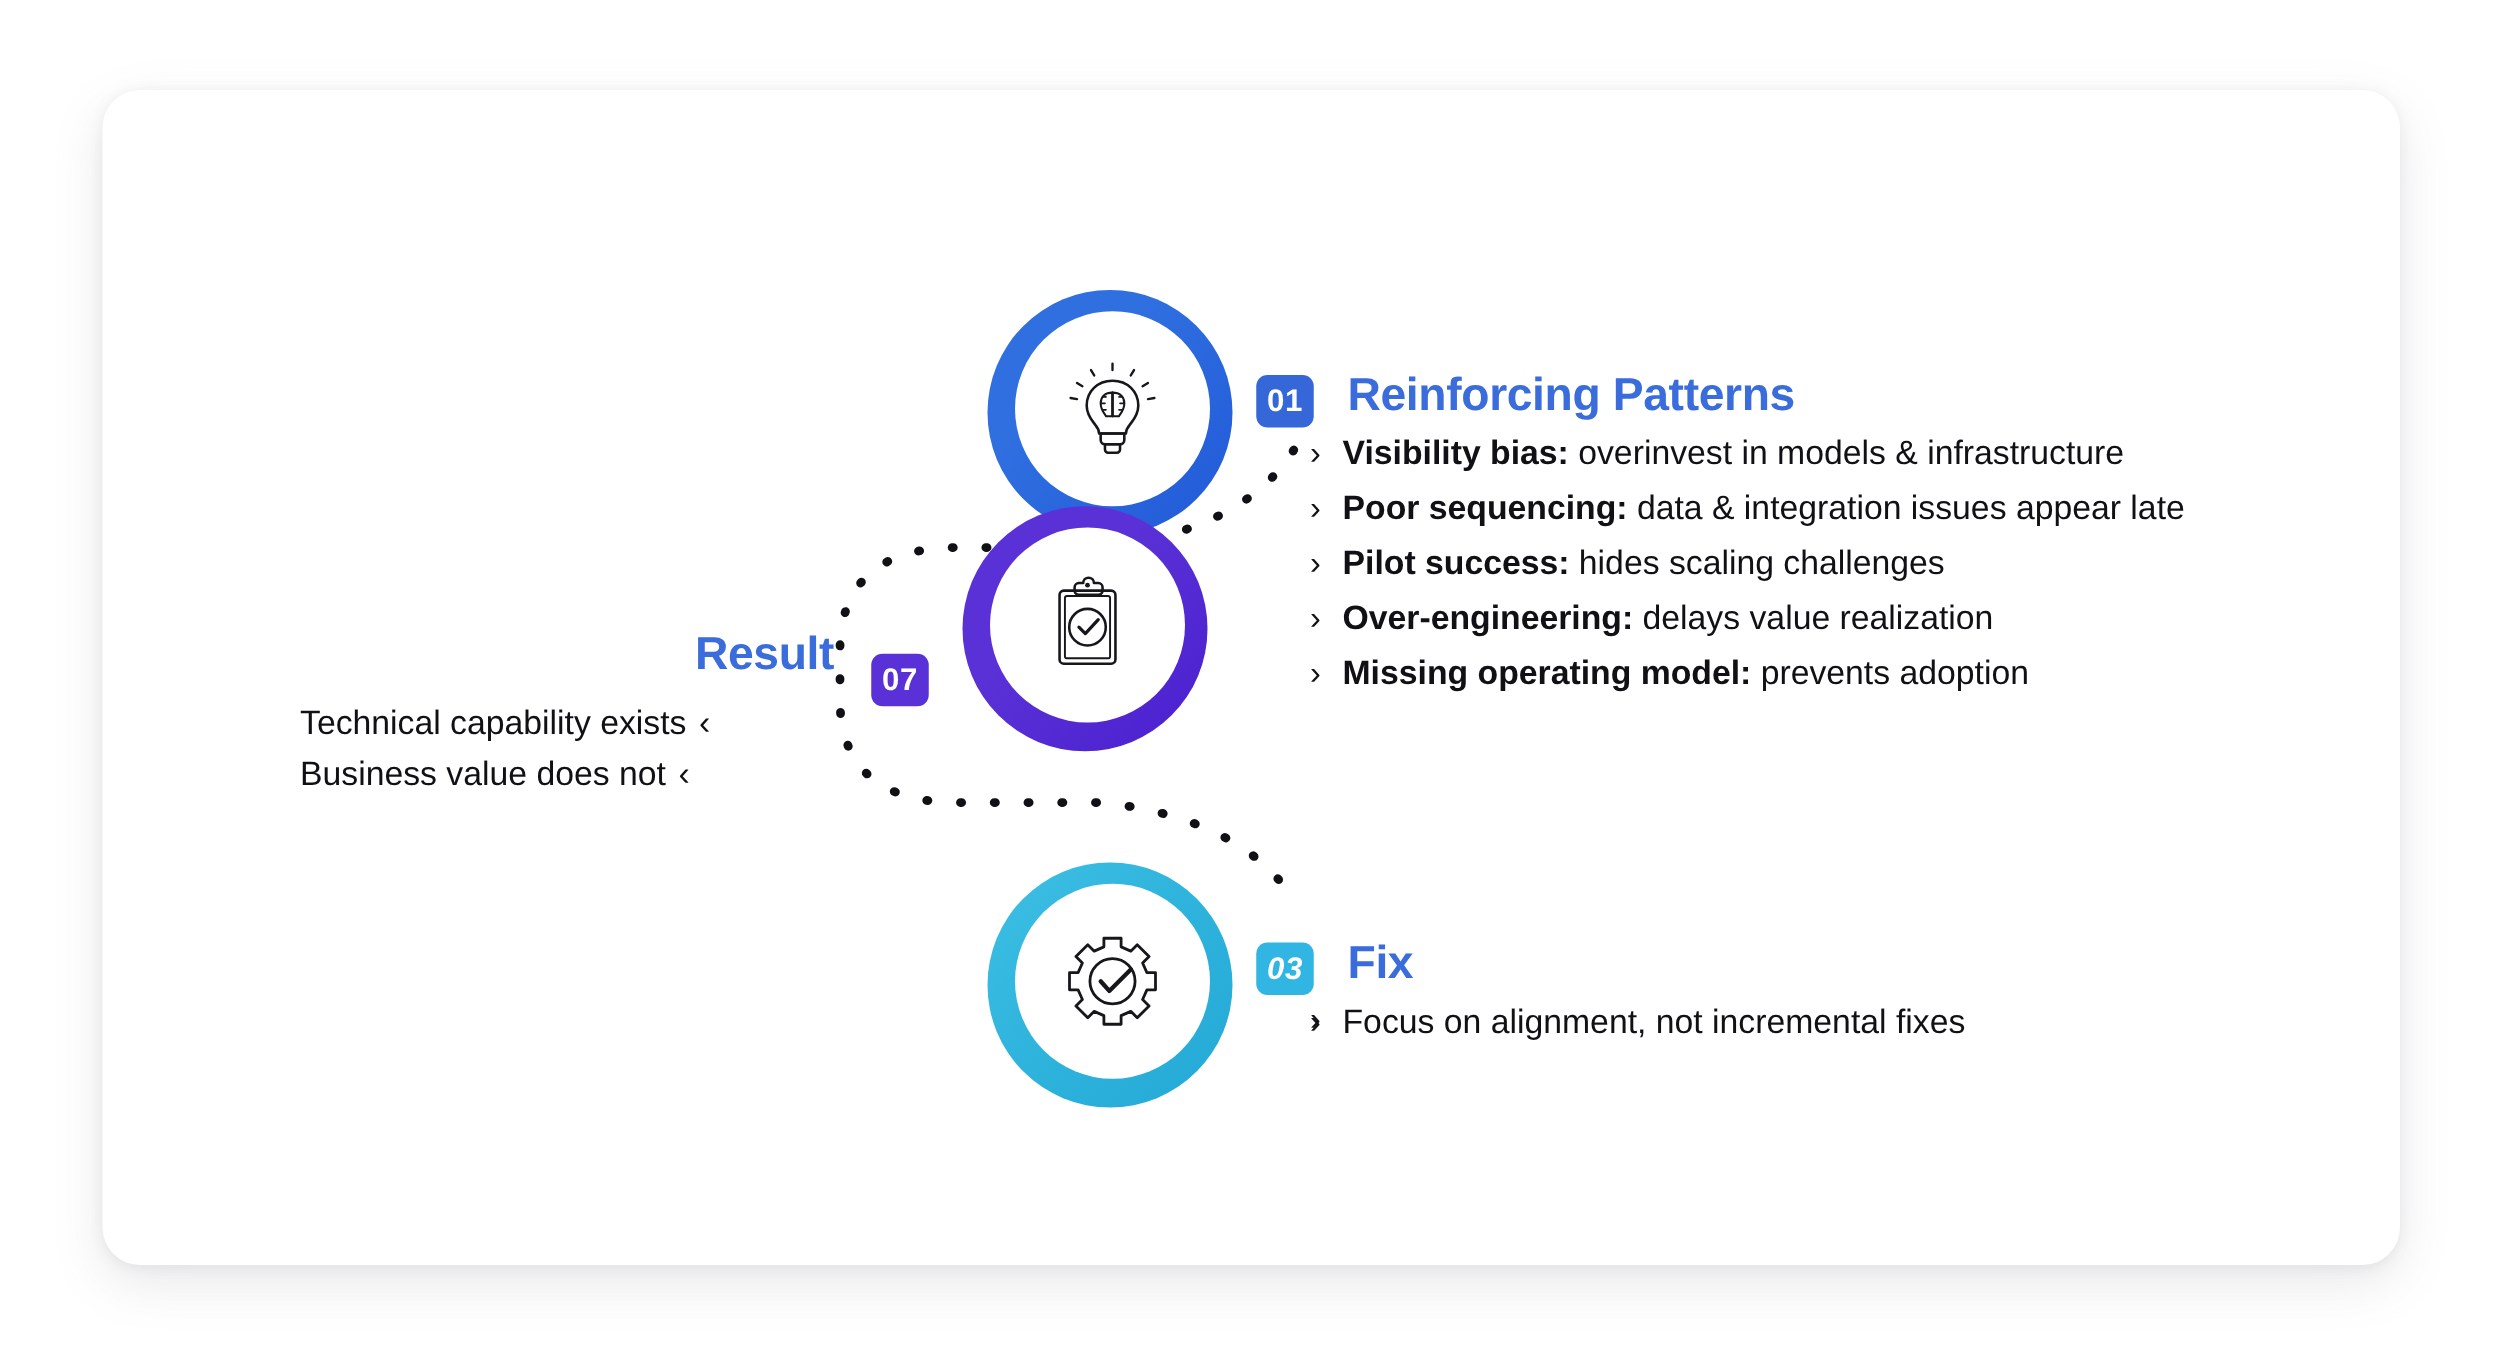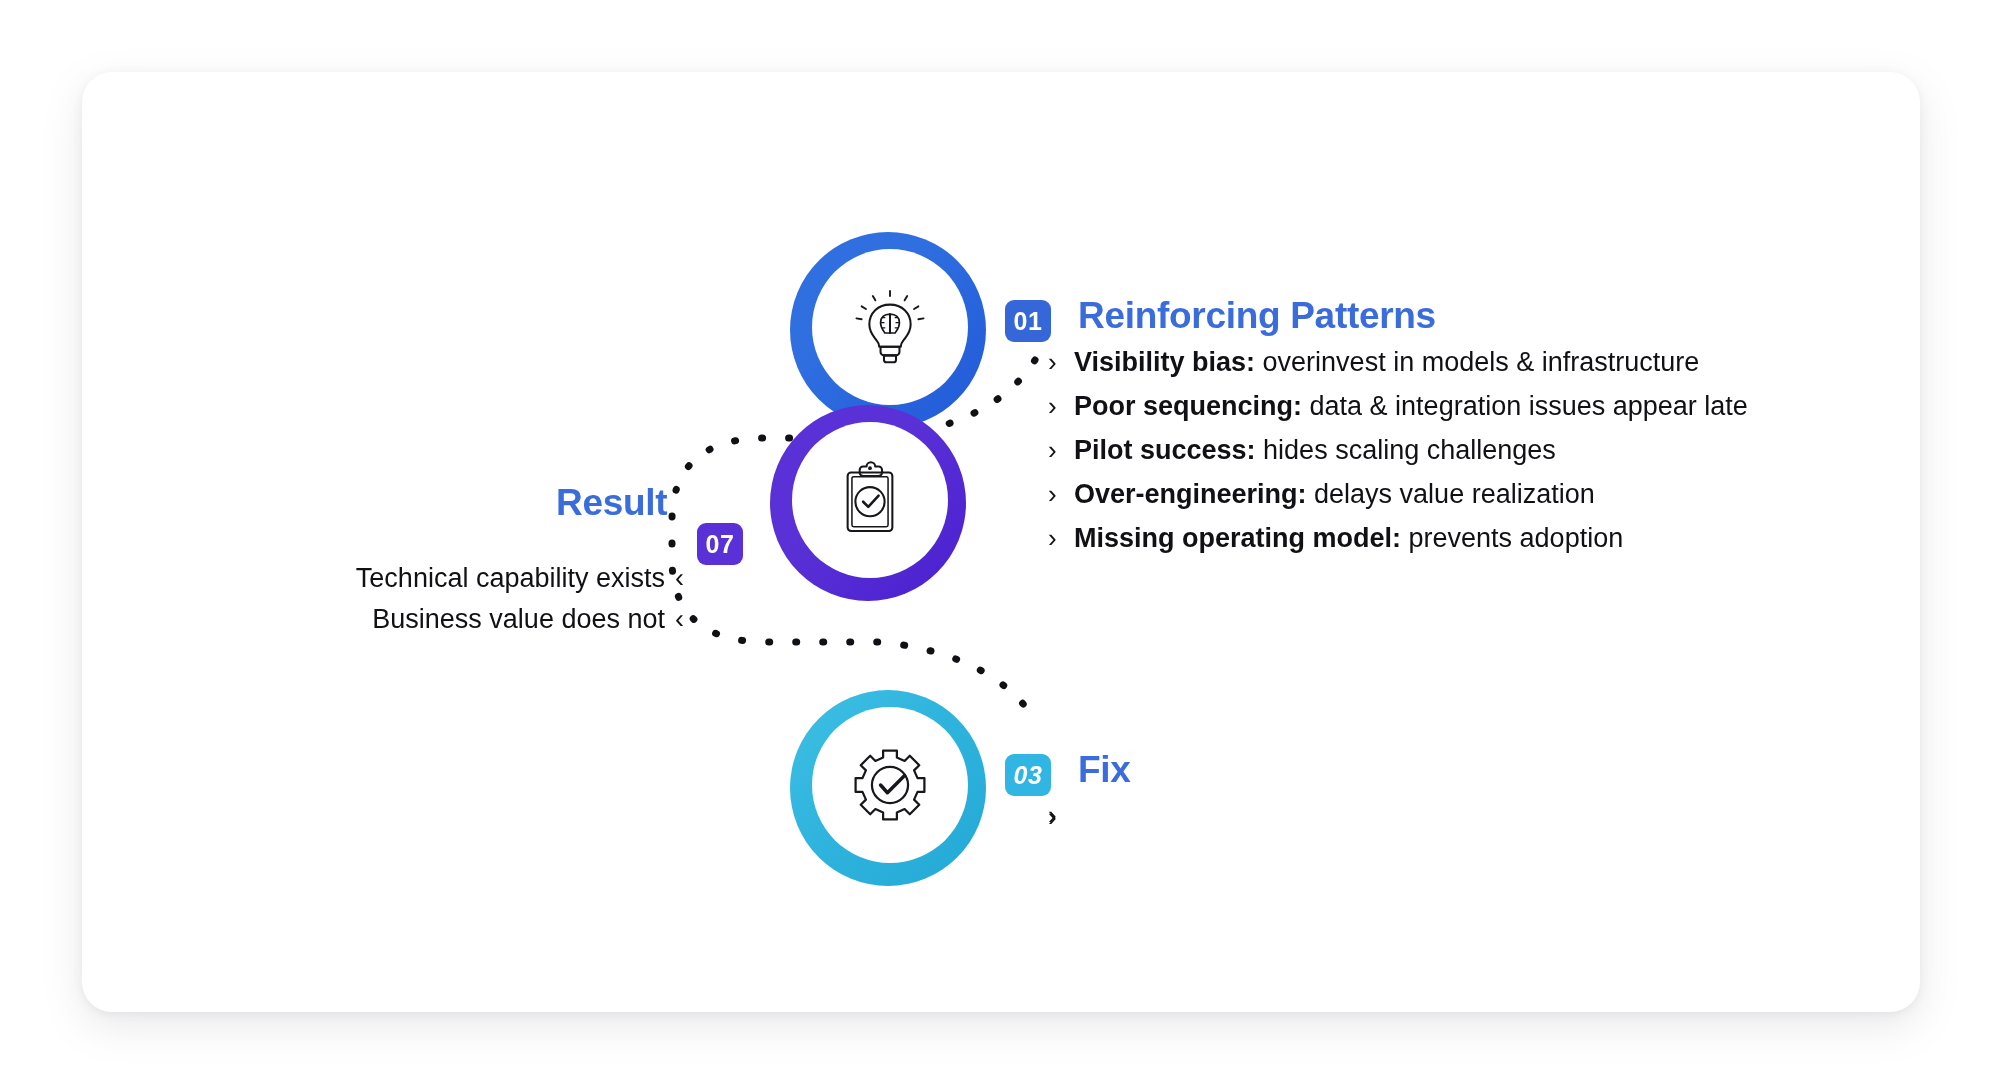--- a/index.html
+++ b/index.html
@@ -70,21 +70,21 @@
   
   .heading {
     position: absolute;
     font-size: 37px; font-weight: 700;
     color: #3a6ddb;
     letter-spacing: -0.3px;
     white-space: nowrap;
   }
   .h-01 { left: 1078px; top: 295px; }
   .h-03 { left: 1078px; top: 749px; }
-  .h-02 { left: 556px; top: 482px; }
+  .h-02 { left: 556px; top: 502px; }
 
   .bullets { position: absolute; }
   .bullets-01 { left: 1048px; top: 345px; width: 700px; }
   .bullets-03 { left: 1048px; top: 798px; width: 700px; }
 
   .bullet {
     position: relative;
     padding-left: 26px;
     font-size: 27px;
     line-height: 34px;
@@ -97,21 +97,21 @@
     font-size: 26px; line-height: 34px;
     color: #111115;
     font-weight: 400;
   }
   .bullet b { font-weight: 700; }
 
   .result-lines {
     position: absolute;
     left: 240px; top: 558px;
     width: 444px;
-    text-align: right;
+    text-align: left;
   }
   .result-line {
     font-size: 27px;
     line-height: 41px;
     color: #111115;
     white-space: nowrap;
   }
   .result-line .chev-l { margin-left: 10px; }
 </style>
 </head>
@@ -216,16 +216,17 @@
 
   <div class="badge badge-03">03</div>
   <div class="heading h-03">Fix</div>
 
   <div class="bullets bullets-03">
     <div class="bullet">
       <span class="chev">›</span>
     </div>
     <div class="bullet">
       <span class="chev">›</span>
+      <span>Focus on alignment, not incremental fixes</span>
     </div>
   </div>
 
 </div>
 
 </body></html>

